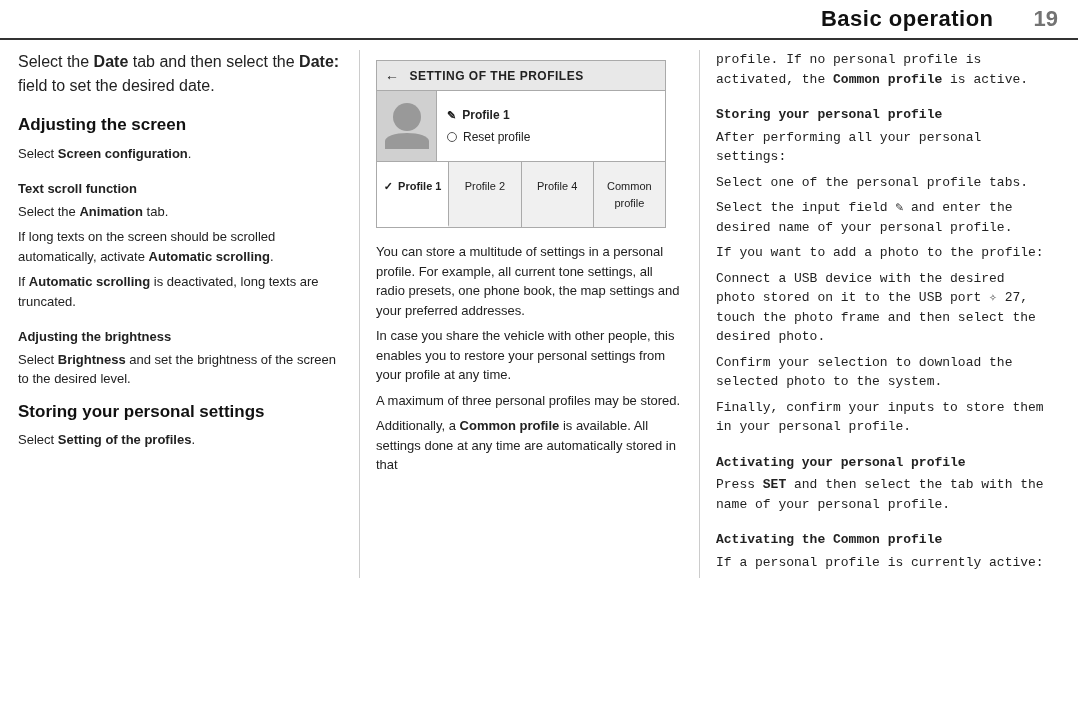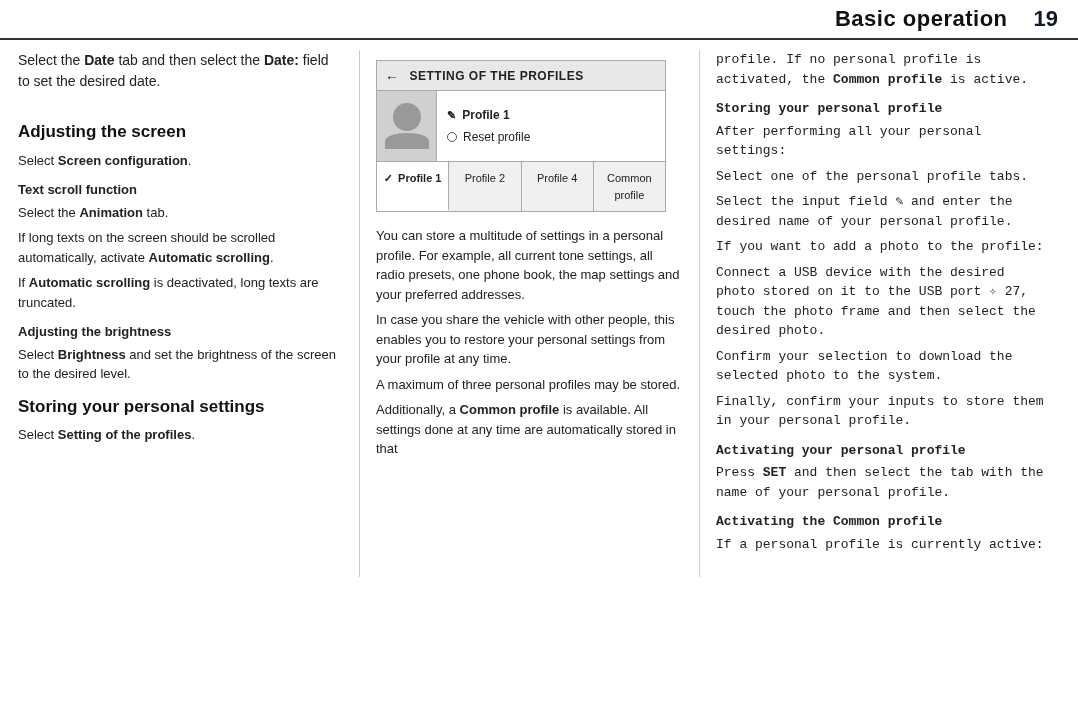--- a/index.html
+++ b/index.html
@@ -30,22 +30,22 @@
     }
     .header-title {
       font-size: 22px;
       font-weight: bold;
       letter-spacing: 0.5px;
       color: #111;
     }
     .header-page {
       font-size: 22px;
       font-weight: bold;
-      margin-left: 26px;
-      color: #0f172a;
+      margin-left: 40px;
+      color: #737373;
     }
 
     
     .content {
       display: flex;
       flex: 1;
       padding: 10px 0 0 0;
     }
 
     
@@ -69,38 +69,38 @@
     
     .col-right {
       width: 360px;
       padding: 0 16px;
       font-size: 13px;
       line-height: 1.5;
       font-family: Liberation Mono, monospace;
     }
 
     .intro-text {
-      margin-bottom: 27px;
-      font-size: 14px;
+      margin-bottom: 14px;
+      font-size: 16px;
       line-height: 1.5;
     }
 
     h2 {
       font-size: 17px;
       font-weight: bold;
       margin-bottom: 6px;
       margin-top: 10px;
       color: #111;
     }
 
     h3 {
       font-size: 13px;
       font-weight: bold;
       margin-bottom: 3px;
-      margin-top: 10px;
+      margin-top: 16px;
     }
 
     .body-text {
       font-size: 13px;
       line-height: 1.5;
       margin-bottom: 6px;
     }
 
     b, strong {
       font-weight: bold;
@@ -194,21 +194,21 @@
     .profile-widget-footer {
       display: flex;
       border-top: 1px solid #aaa;
       background: #f0f0f0;
     }
 
     .profile-tab {
       flex: 1;
       text-align: center;
       font-size: 11px;
-      padding: 8px 2px;
+      padding: 16px 2px;
       border-right: 1px solid #aaa;
     }
 
     .profile-tab:last-child {
       border-right: none;
     }
 
     .profile-tab-active {
       background: #fff;
       border-bottom: 2px solid #fff;

